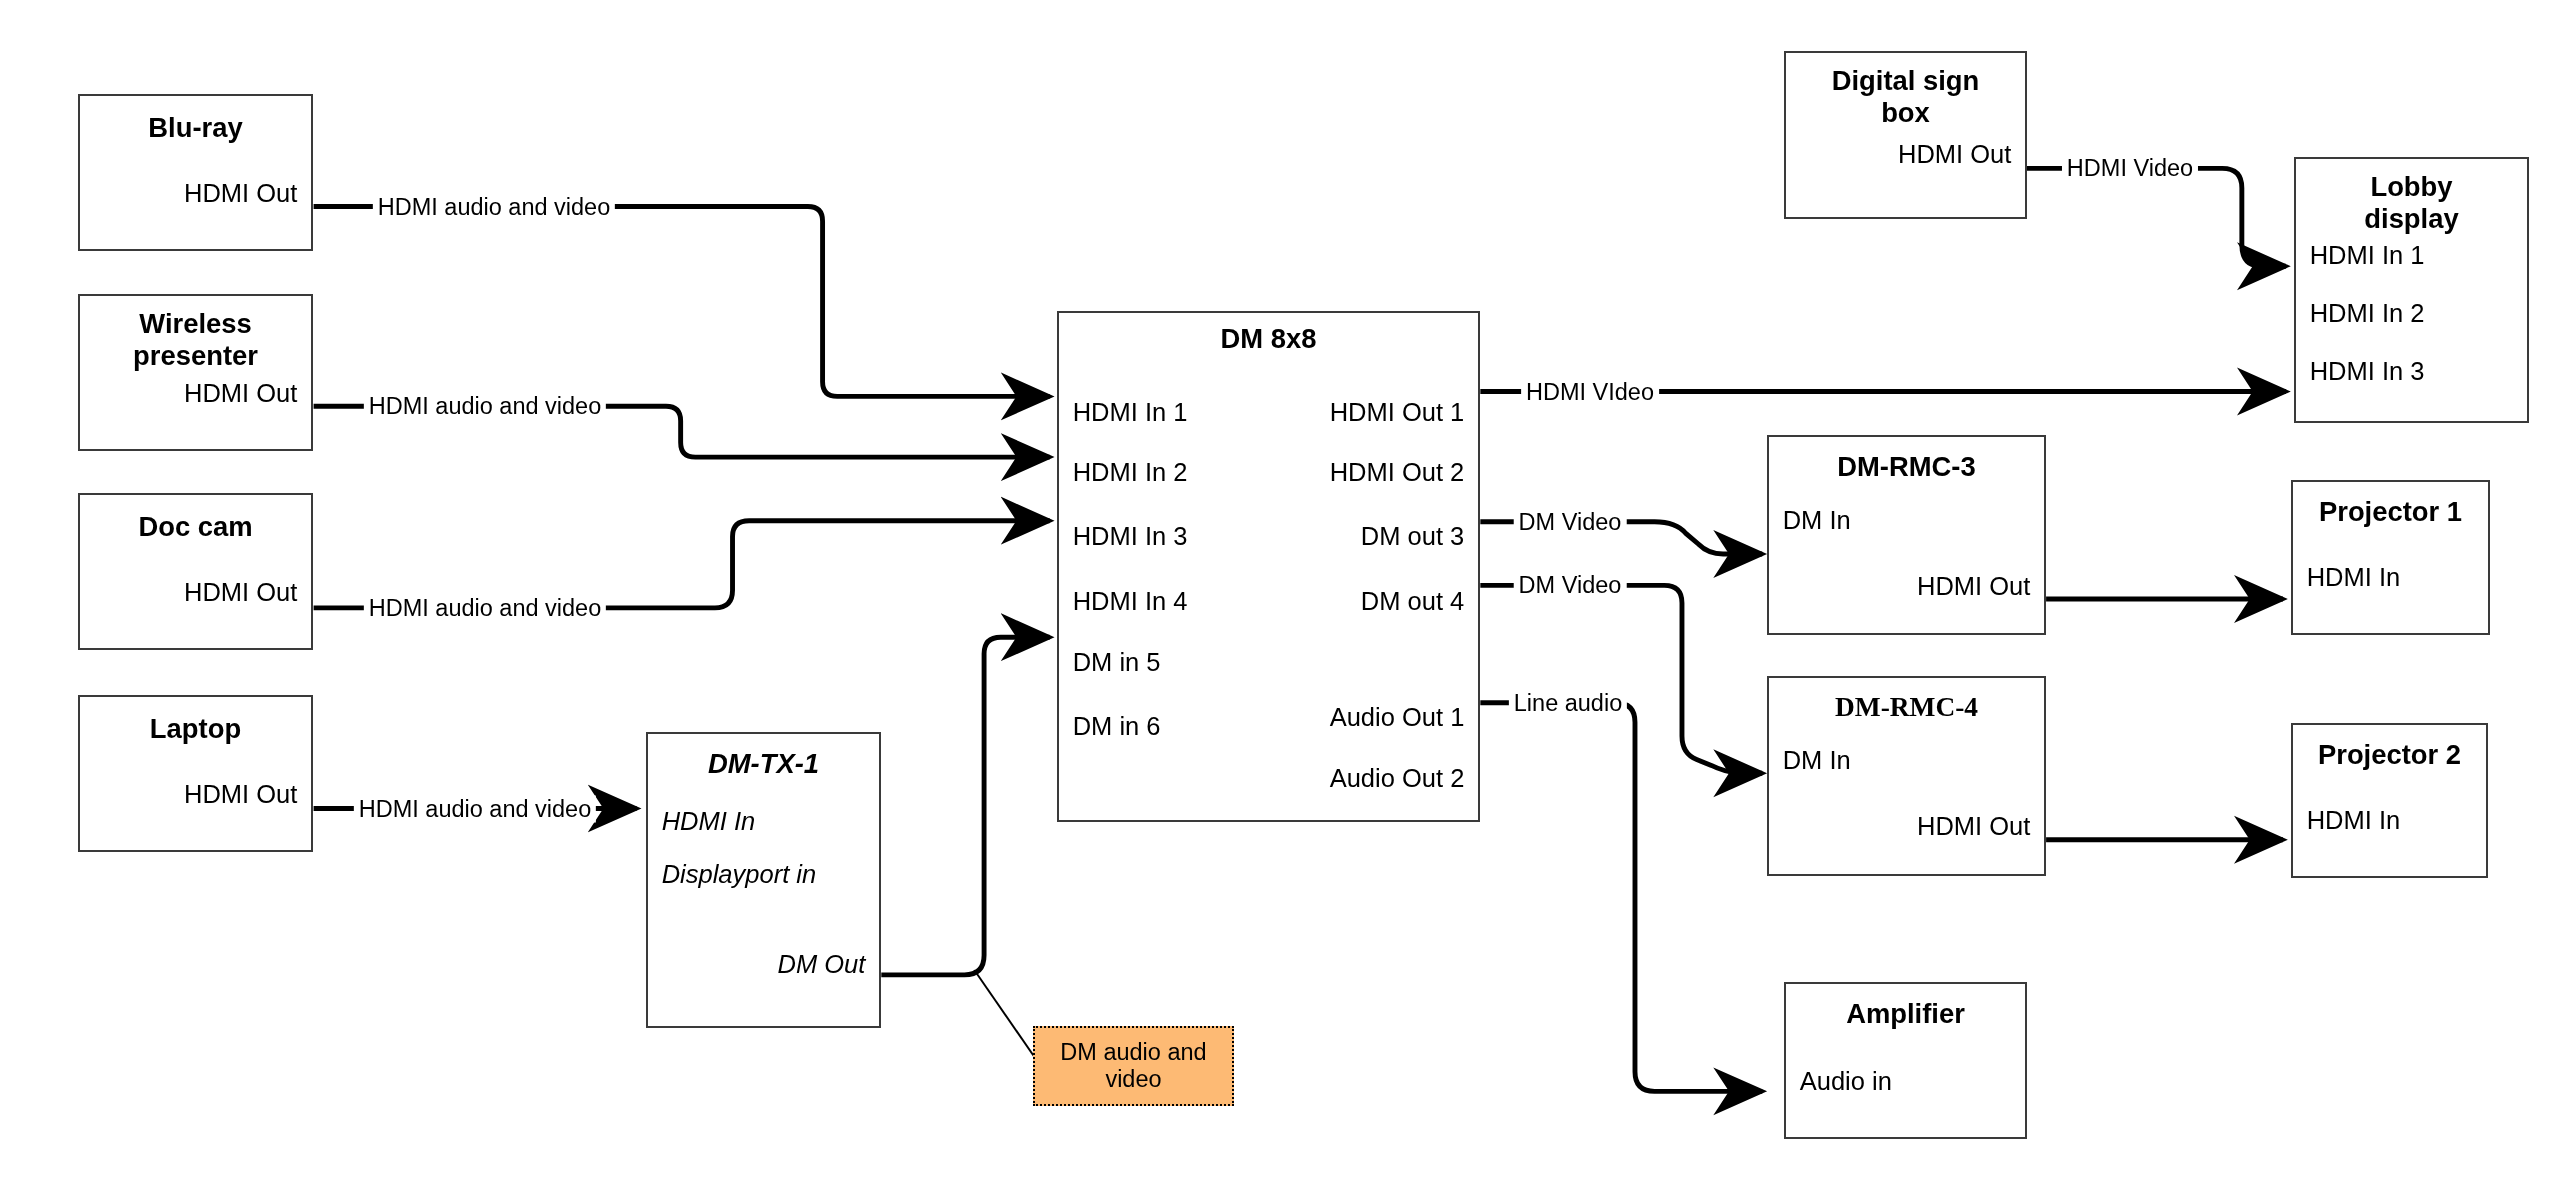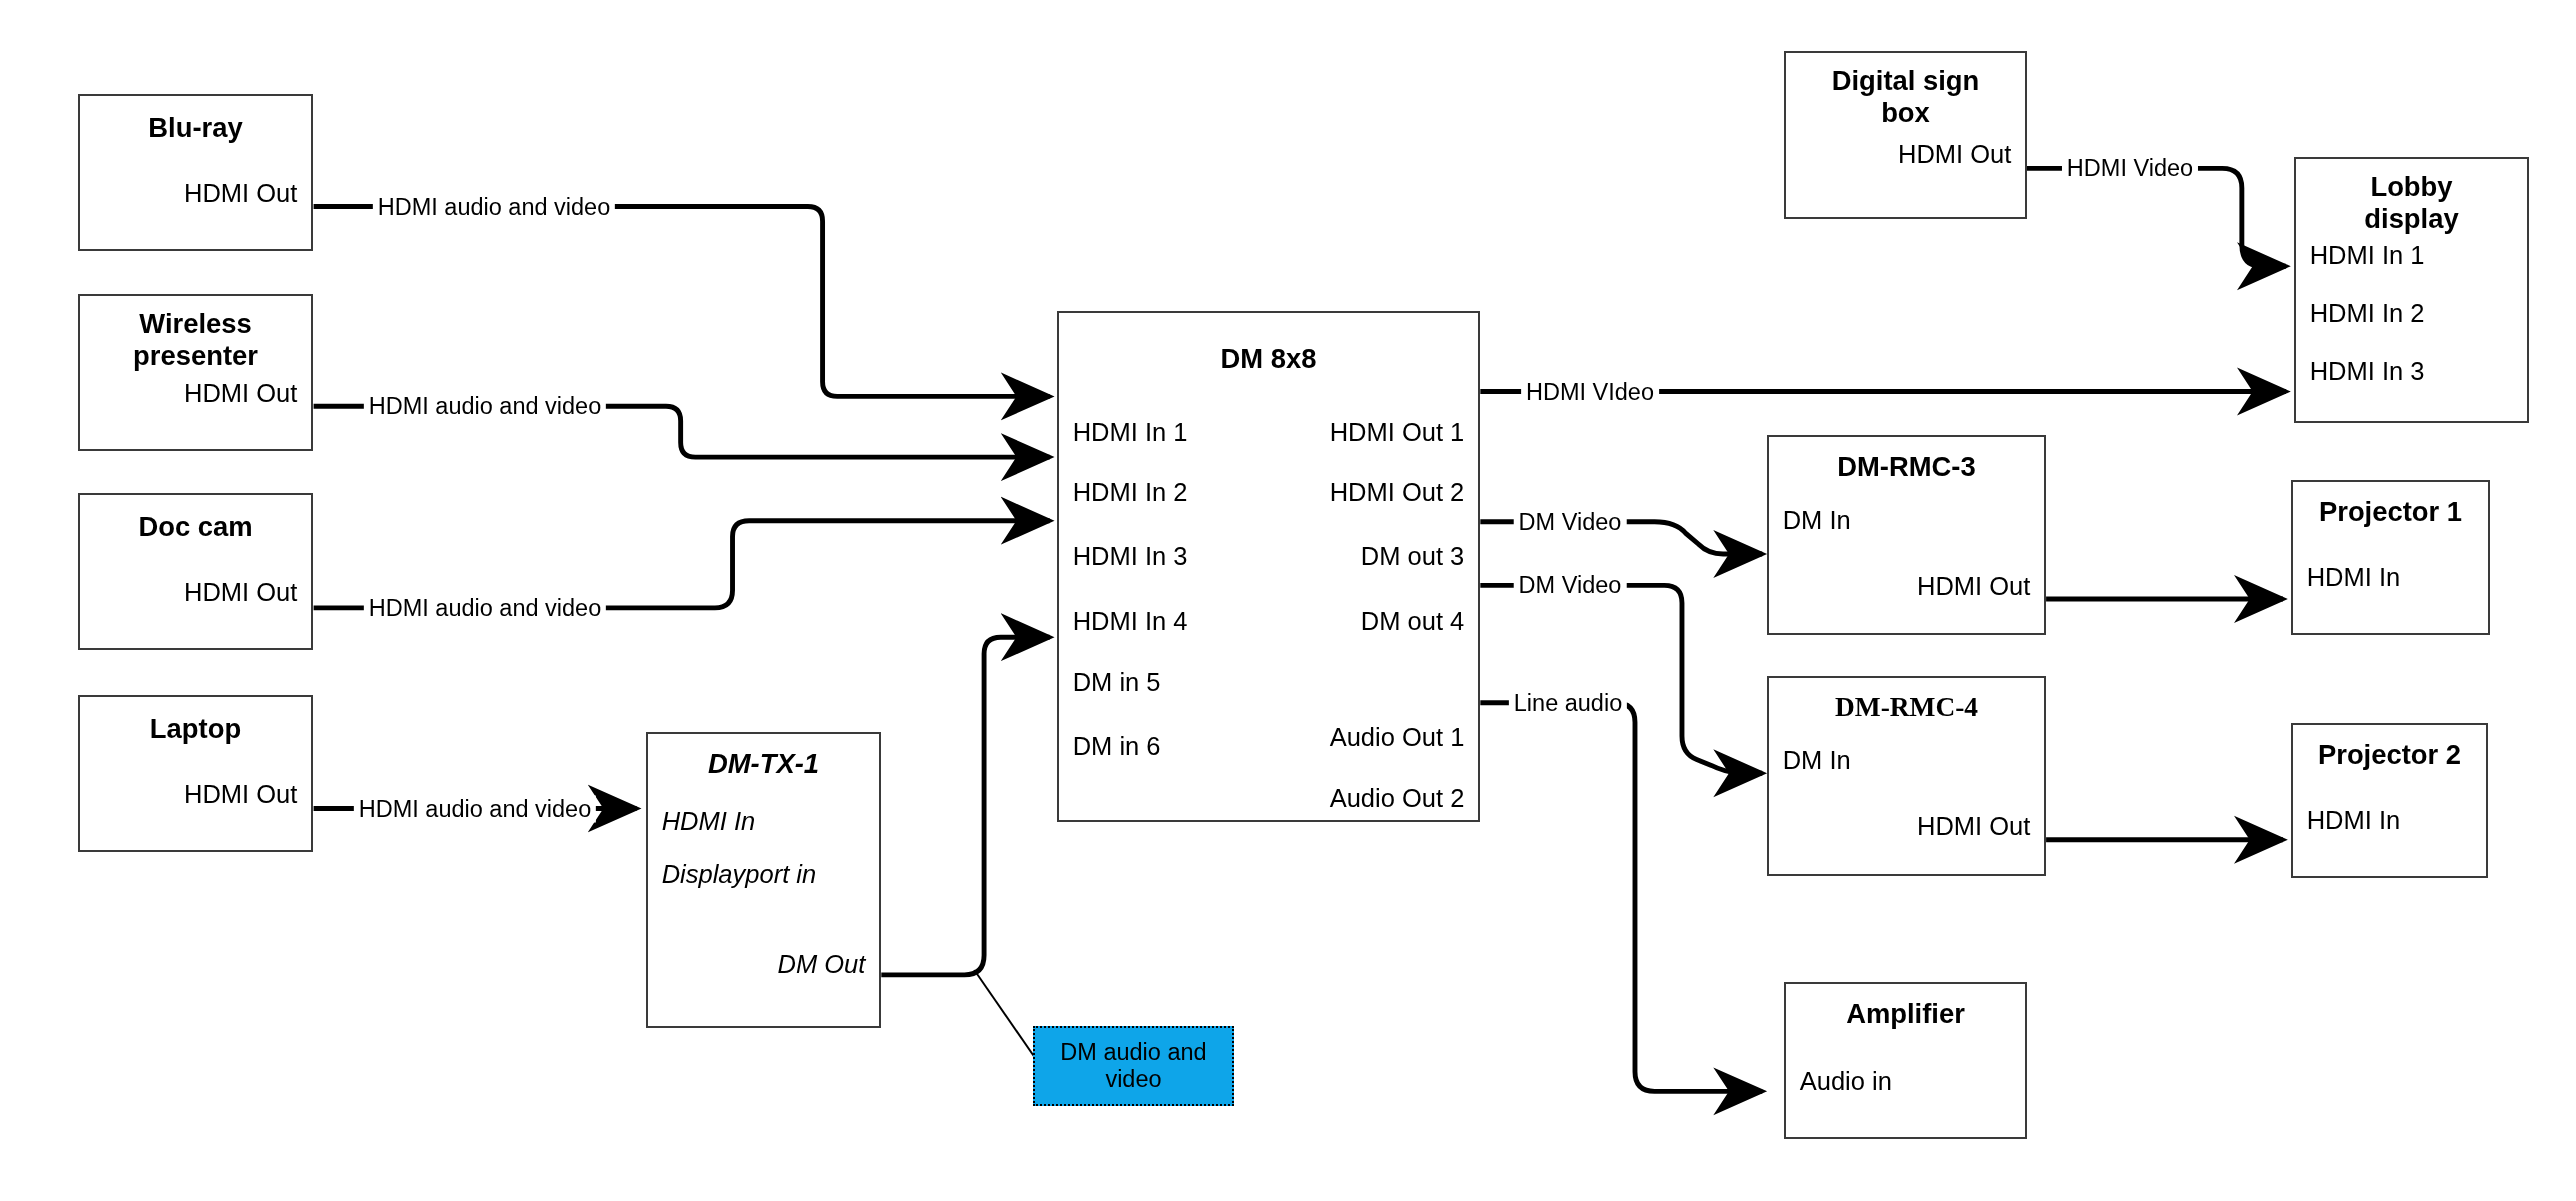--- a/index.html
+++ b/index.html
@@ -4,21 +4,21 @@
 <style>
   html,body{margin:0;padding:0;background:#ffffff;}
   body{font-family:"Liberation Sans","DejaVu Sans",sans-serif;}
   #stage{position:relative;width:2576px;height:1201px;background:#ffffff;overflow:hidden;}
   svg#wires{position:absolute;left:0;top:0;width:2576px;height:1201px;}
   .node{position:absolute;box-sizing:border-box;background:#ffffff;border:2.9px solid #3a3a3a;}
   .node .title{font-weight:bold;text-align:center;color:#000;}
   .port{color:#000;white-space:nowrap;}
   .port.left{text-align:left;}
   .port.right{text-align:right;}
-  .callout{position:absolute;box-sizing:border-box;background:#0ea5e9;border:2px dotted #000;
+  .callout{position:absolute;box-sizing:border-box;background:#fdba74;border:2px dotted #000;
            display:flex;align-items:center;justify-content:center;text-align:center;color:#000;}
   .wirelabel{position:absolute;background:#ffffff;color:#000;white-space:nowrap;
              padding:0 4.9px;transform:translate(-50%,-50%);text-align:center;}
   .t28{font-size:27.4px;}
   .t26{font-size:25.5px;}
   .t24{font-size:23.5px;}
 </style>
 </head>
 <body>
 
@@ -83,21 +83,21 @@
   </div>
 
   <div class="node" style="left:646px;top:732px;width:235px;height:296px;font-style:italic;">
     <div class="title t28" style="margin-top:13.7px;">DM-TX-1</div>
     <div class="port left t26" style="margin-top:27.4px;padding-left:13.7px;">HDMI In</div>
     <div class="port left t26" style="margin-top:23.5px;padding-left:13.7px;">Displayport in</div>
     <div class="port right t26" style="margin-top:61px;padding-right:13.7px;">DM Out</div>
   </div>
 
   <div class="node" style="left:1057px;top:311px;width:423px;height:511px;">
-    <div class="title t28" style="margin-top:30px;">DM 8x8</div>
+    <div class="title t28" style="margin-top:10px;">DM 8x8</div>
     <div style="position:relative;height:421px;">
 
       <div class="port left t26" style="position:absolute;left:13.7px;top:57px;transform:translateY(-50%);">HDMI In 1</div>
       <div class="port left t26" style="position:absolute;left:13.7px;top:117px;transform:translateY(-50%);">HDMI In 2</div>
       <div class="port left t26" style="position:absolute;left:13.7px;top:181px;transform:translateY(-50%);">HDMI In 3</div>
       <div class="port left t26" style="position:absolute;left:13.7px;top:246px;transform:translateY(-50%);">HDMI In 4</div>
       <div class="port left t26" style="position:absolute;left:13.7px;top:307px;transform:translateY(-50%);">DM in 5</div>
       <div class="port left t26" style="position:absolute;left:13.7px;top:371px;transform:translateY(-50%);">DM in 6</div>
 
       <div class="port right t26" style="position:absolute;right:13.7px;top:57px;transform:translateY(-50%);">HDMI Out 1</div>

